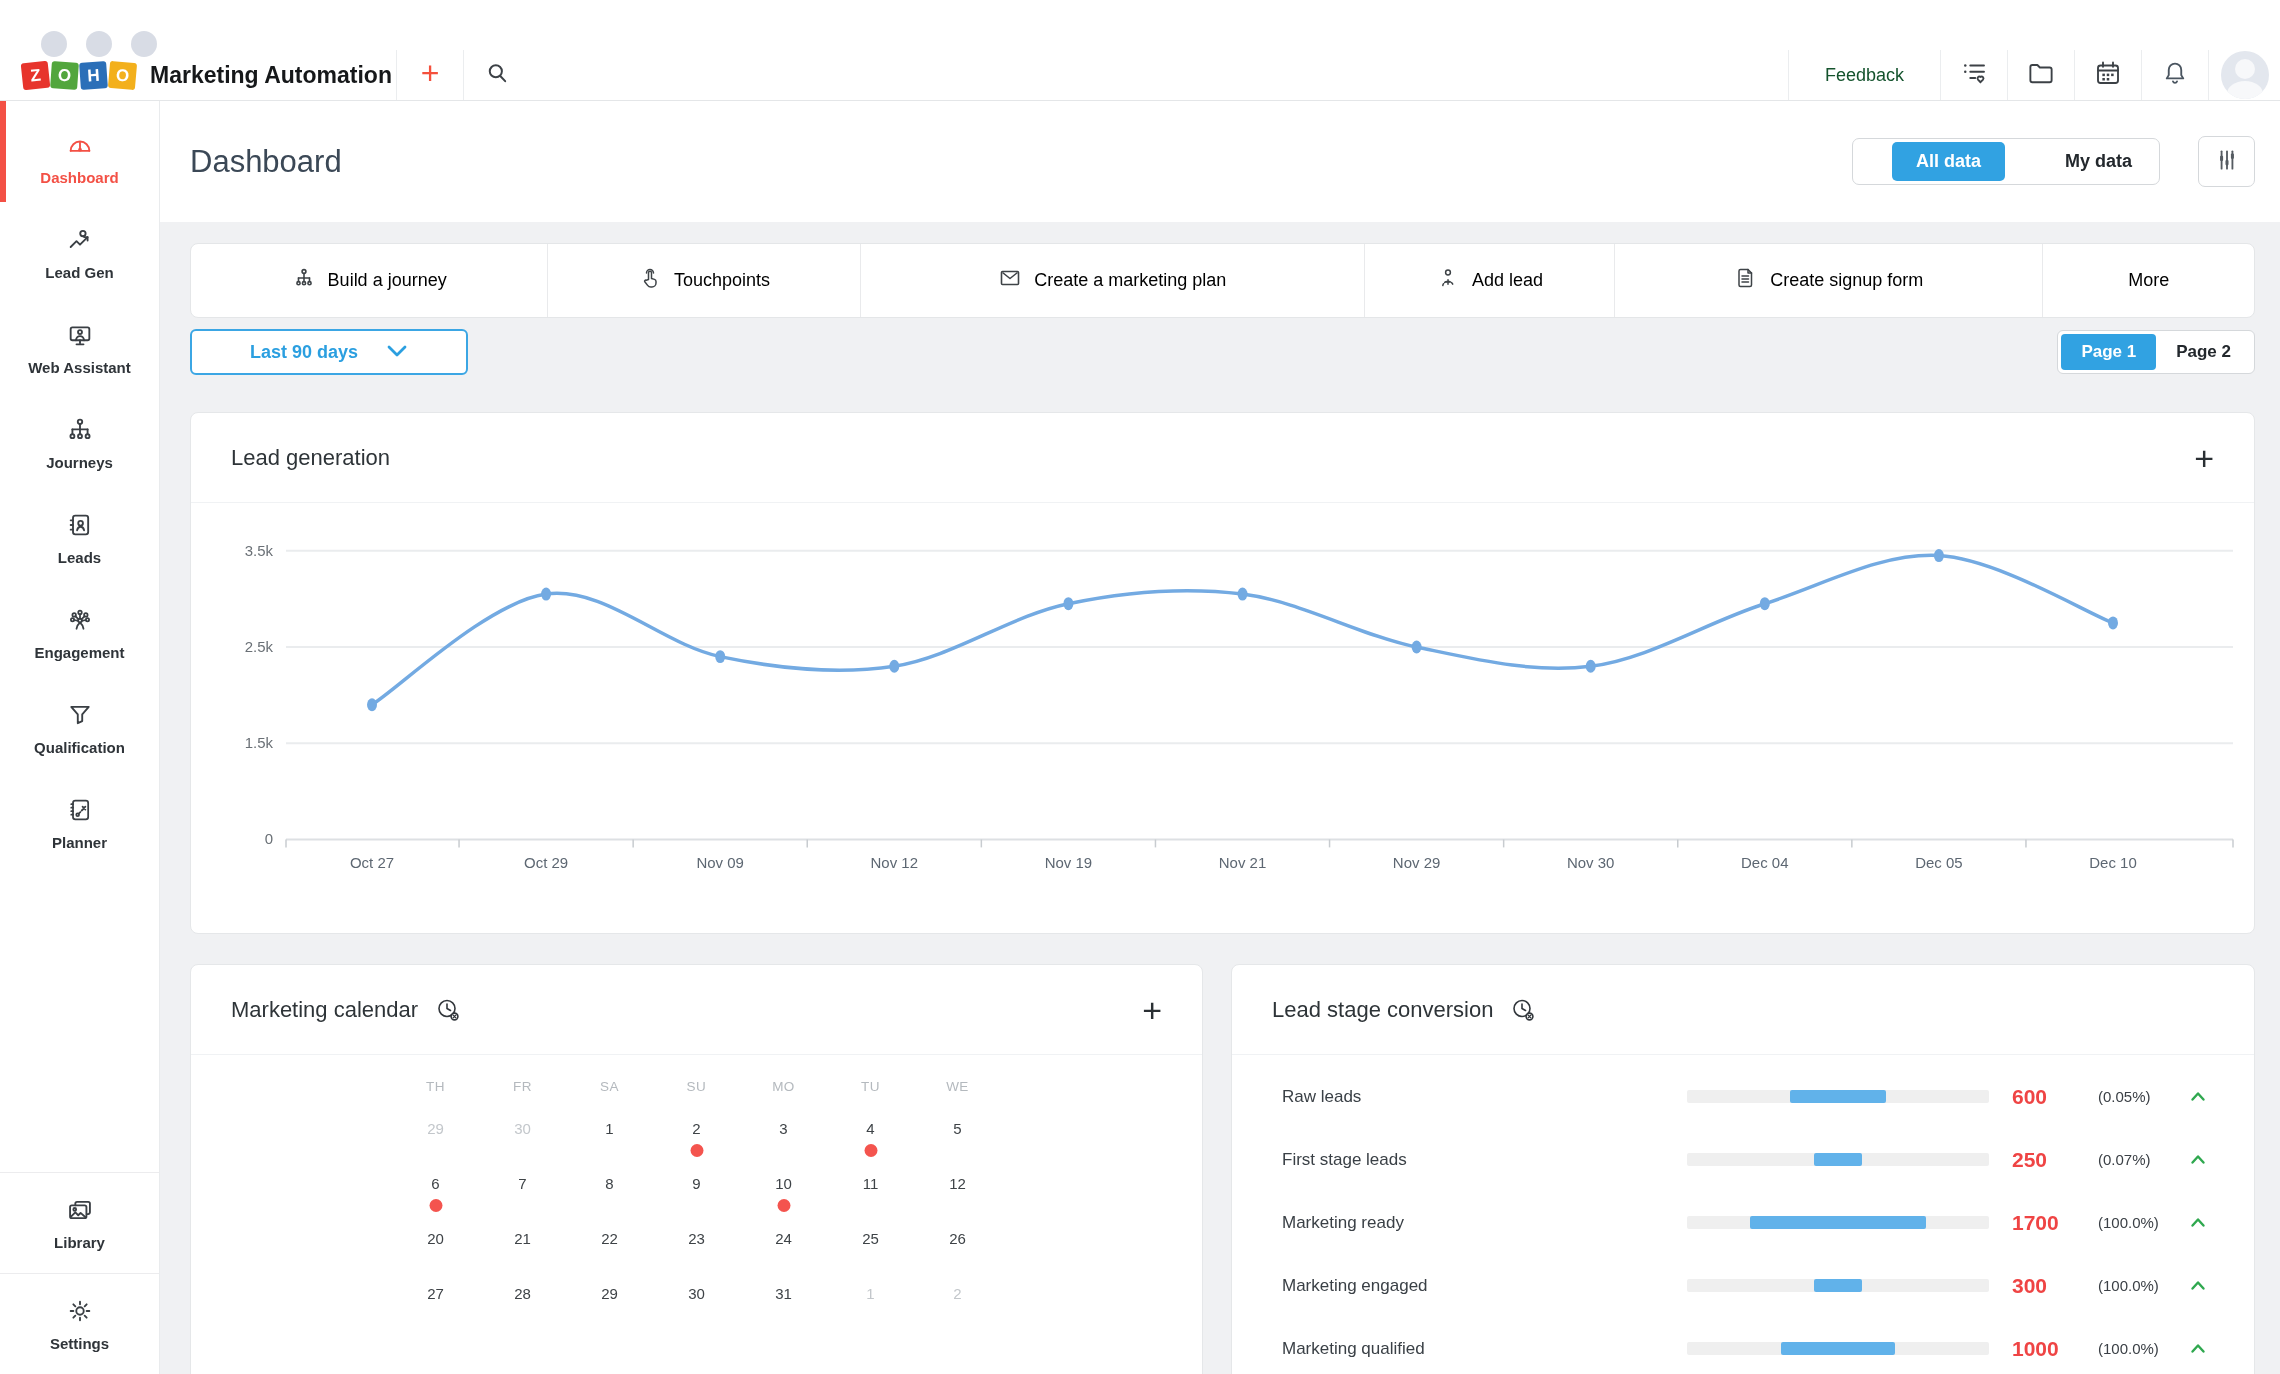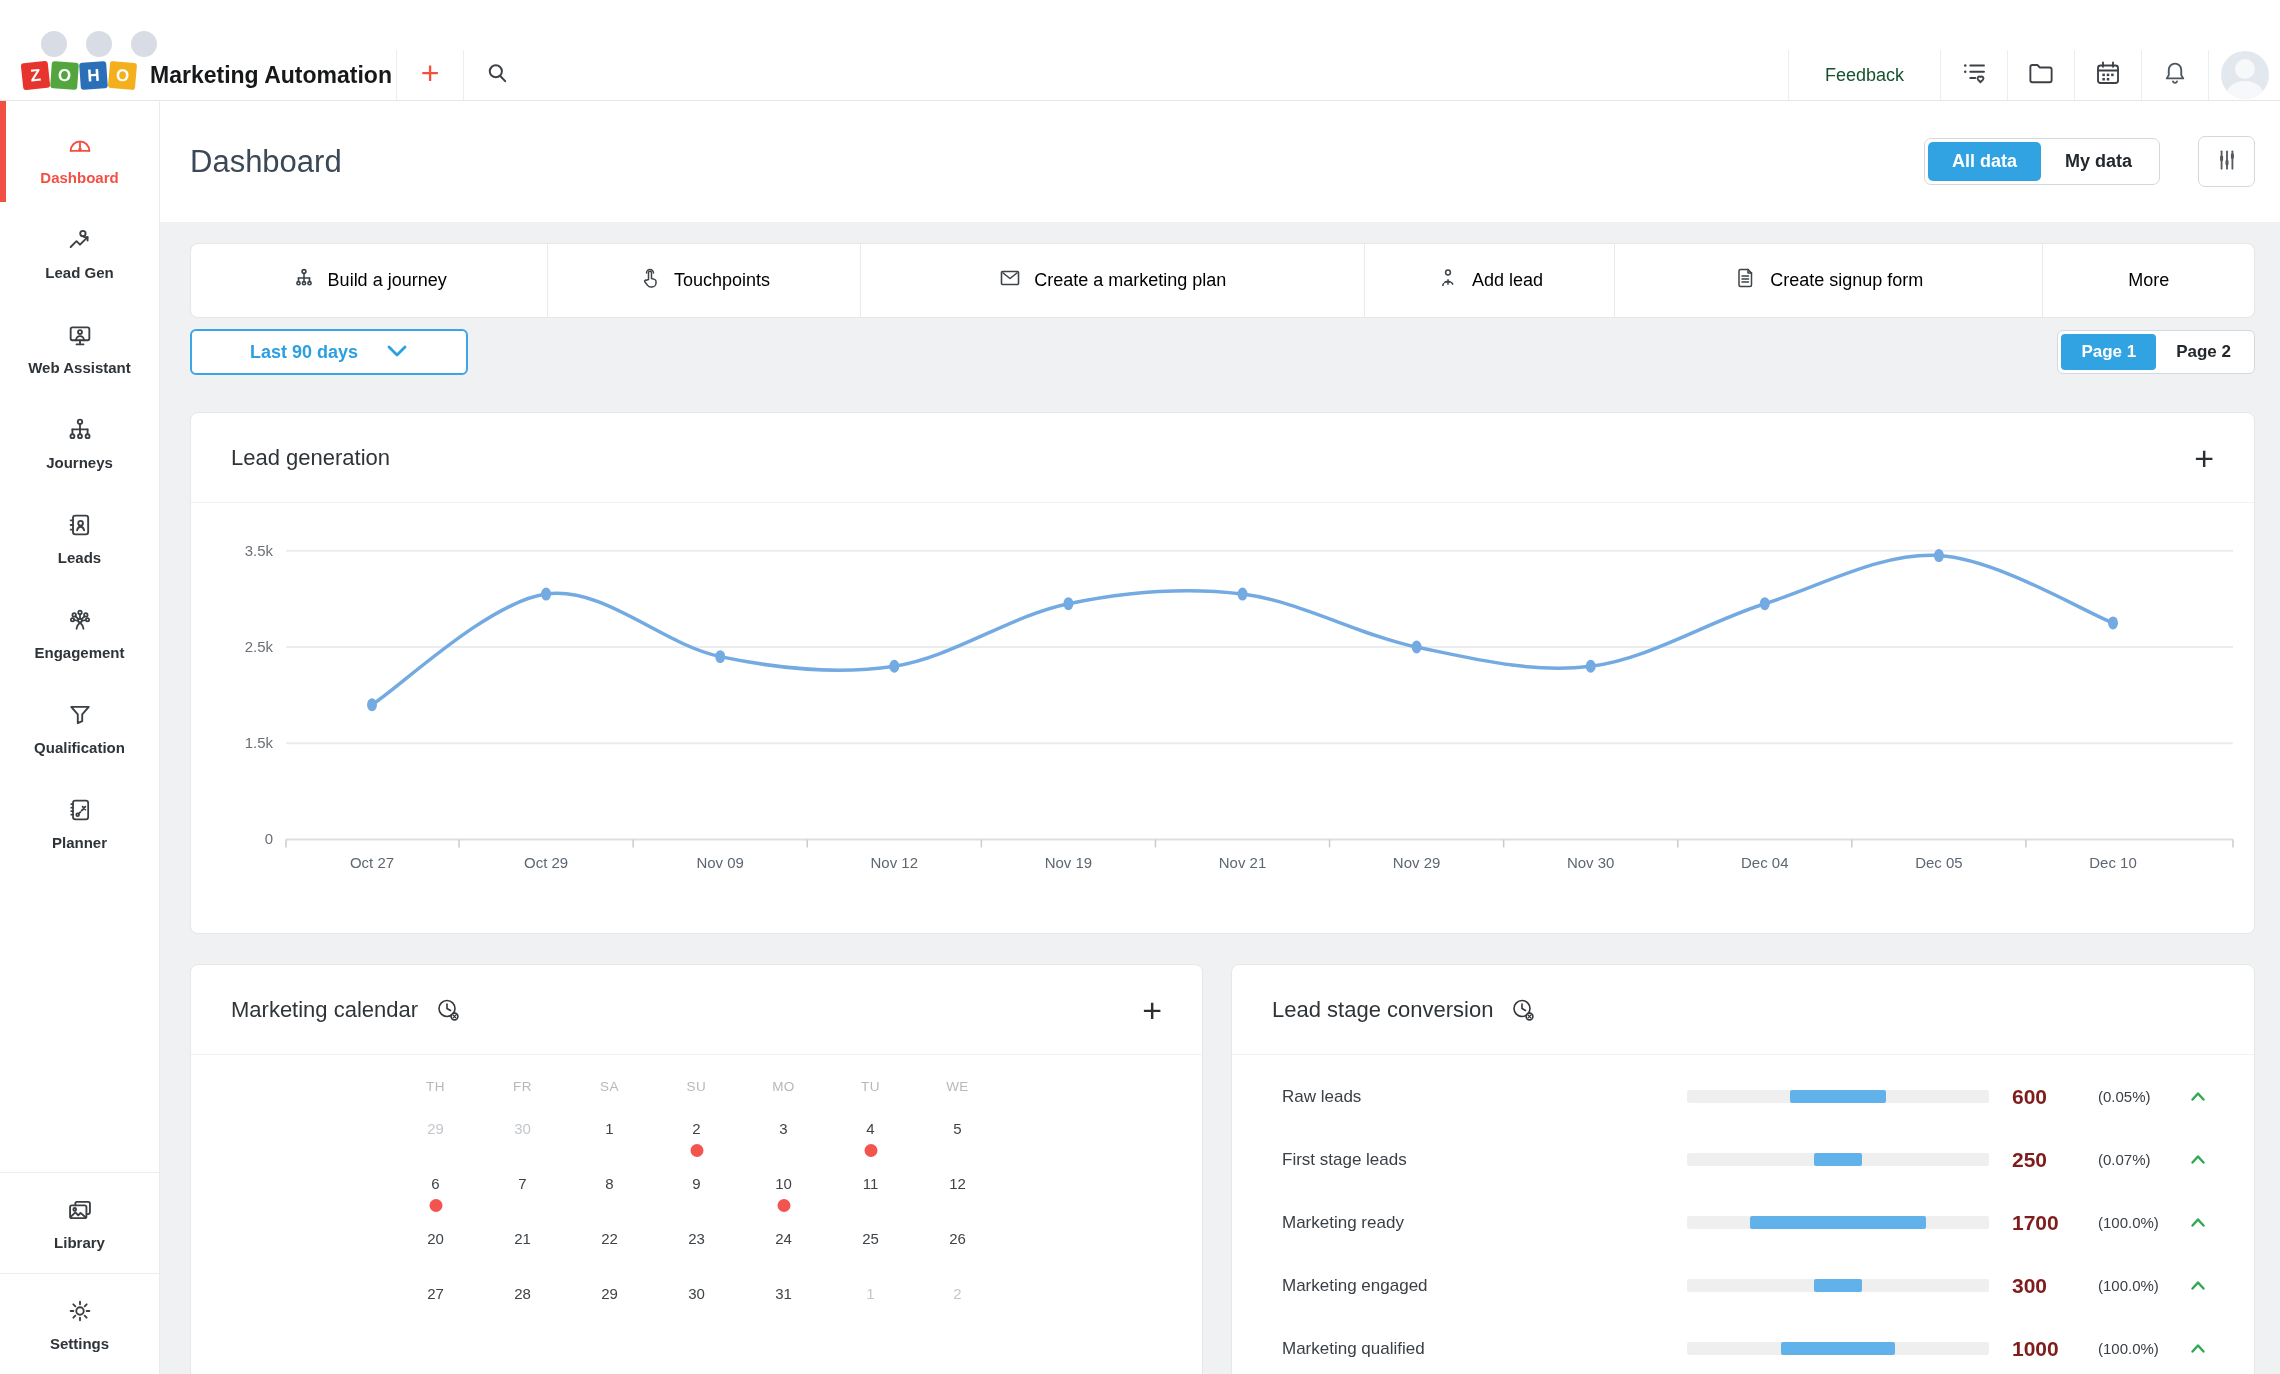--- a/index.html
+++ b/index.html
@@ -46,21 +46,21 @@
   .side-spacer { flex:1; }
   .nav-item.bordered { border-top:1px solid #ececee; height:101px; }
 
   
   .main { flex:1; background:#f0f1f3; min-width:0; display:flex; flex-direction:column; overflow:hidden; }
   .page-head { height:121px; flex:none; background:#fff; display:flex; align-items:center;
     padding:0 25px 0 30px; }
   .page-title { font-size:31px; color:#3b4856; font-weight:400; }
   .ph-spacer { flex:1; }
   .scope-toggle { display:flex; border:1px solid #d5d8db; border-radius:7px; background:#fff; padding:3px; }
-  .scope-btn { padding:9px 24px; font-size:18px; font-weight:600; color:#23282d; border-radius:5px; cursor:pointer; }
+  .scope-btn { padding:9px 24px; font-size:18px; font-weight:600; color:#23282d; border-radius:5px; cursor:pointer;margin-left:36px; }
   .scope-btn.sel { background:#31a2e2; color:#fff; }
   .sliders-btn { margin-left:38px; width:57px; height:51px; border:1px solid #d5d8db; border-radius:7px;
     background:#fff; display:flex; align-items:center; justify-content:center; cursor:pointer; }
 
   .content { flex:1; padding:21px 25px 0 30px; min-height:0; }
 
   
   .action-row { height:75px; background:#fff; border:1px solid #e4e6e8; border-radius:8px;
     display:flex; align-items:stretch; }
   .action-cell { display:flex; align-items:center; justify-content:center; gap:12px;
@@ -100,21 +100,21 @@
   .cal-cell.muted { color:#c3c7cb; }
   .cal-dot { position:absolute; left:50%; top:24px; transform:translateX(-50%);
     width:13px; height:13px; border-radius:50%; }
 
   
   .conv-rows { padding:10px 40px 0 50px; }
   .conv-row { height:63px; display:flex; align-items:center; }
   .conv-label { width:405px; flex:none; font-size:17px; color:#3a4046; }
   .conv-track { width:302px; height:13px; background:#efefef; border-radius:2px; position:relative; flex:none; }
   .conv-fill { position:absolute; top:0; bottom:0; border-radius:2px; }
-  .conv-val { margin-left:23px; width:86px; flex:none; font-size:21px; font-weight:bold; color:#7f1d1d; }
+  .conv-val { margin-left:23px; width:86px; flex:none; font-size:21px; font-weight:bold; color:#ef4444; }
   .conv-pct { font-size:15px; color:#3b4046; width:92px; flex:none; }
   .conv-caret { display:flex; align-items:center; }
 </style>
 </head>
 <body>
 
 <div id="app">
 
   <div class="titlebar">
     <div class="traffic">

